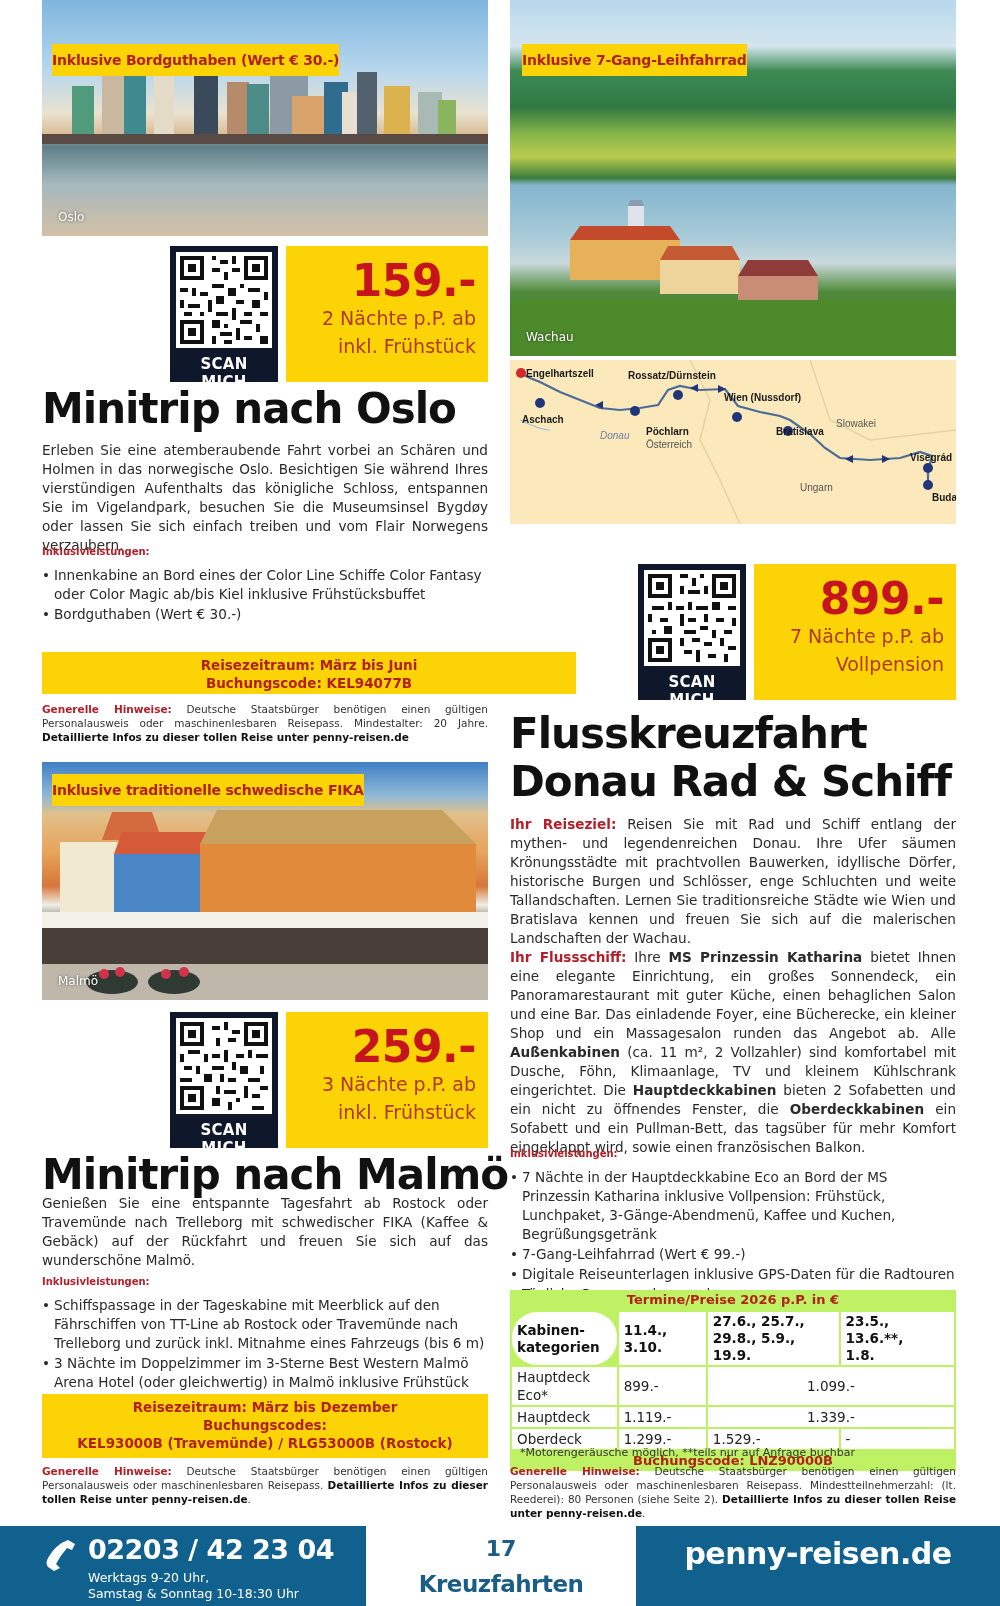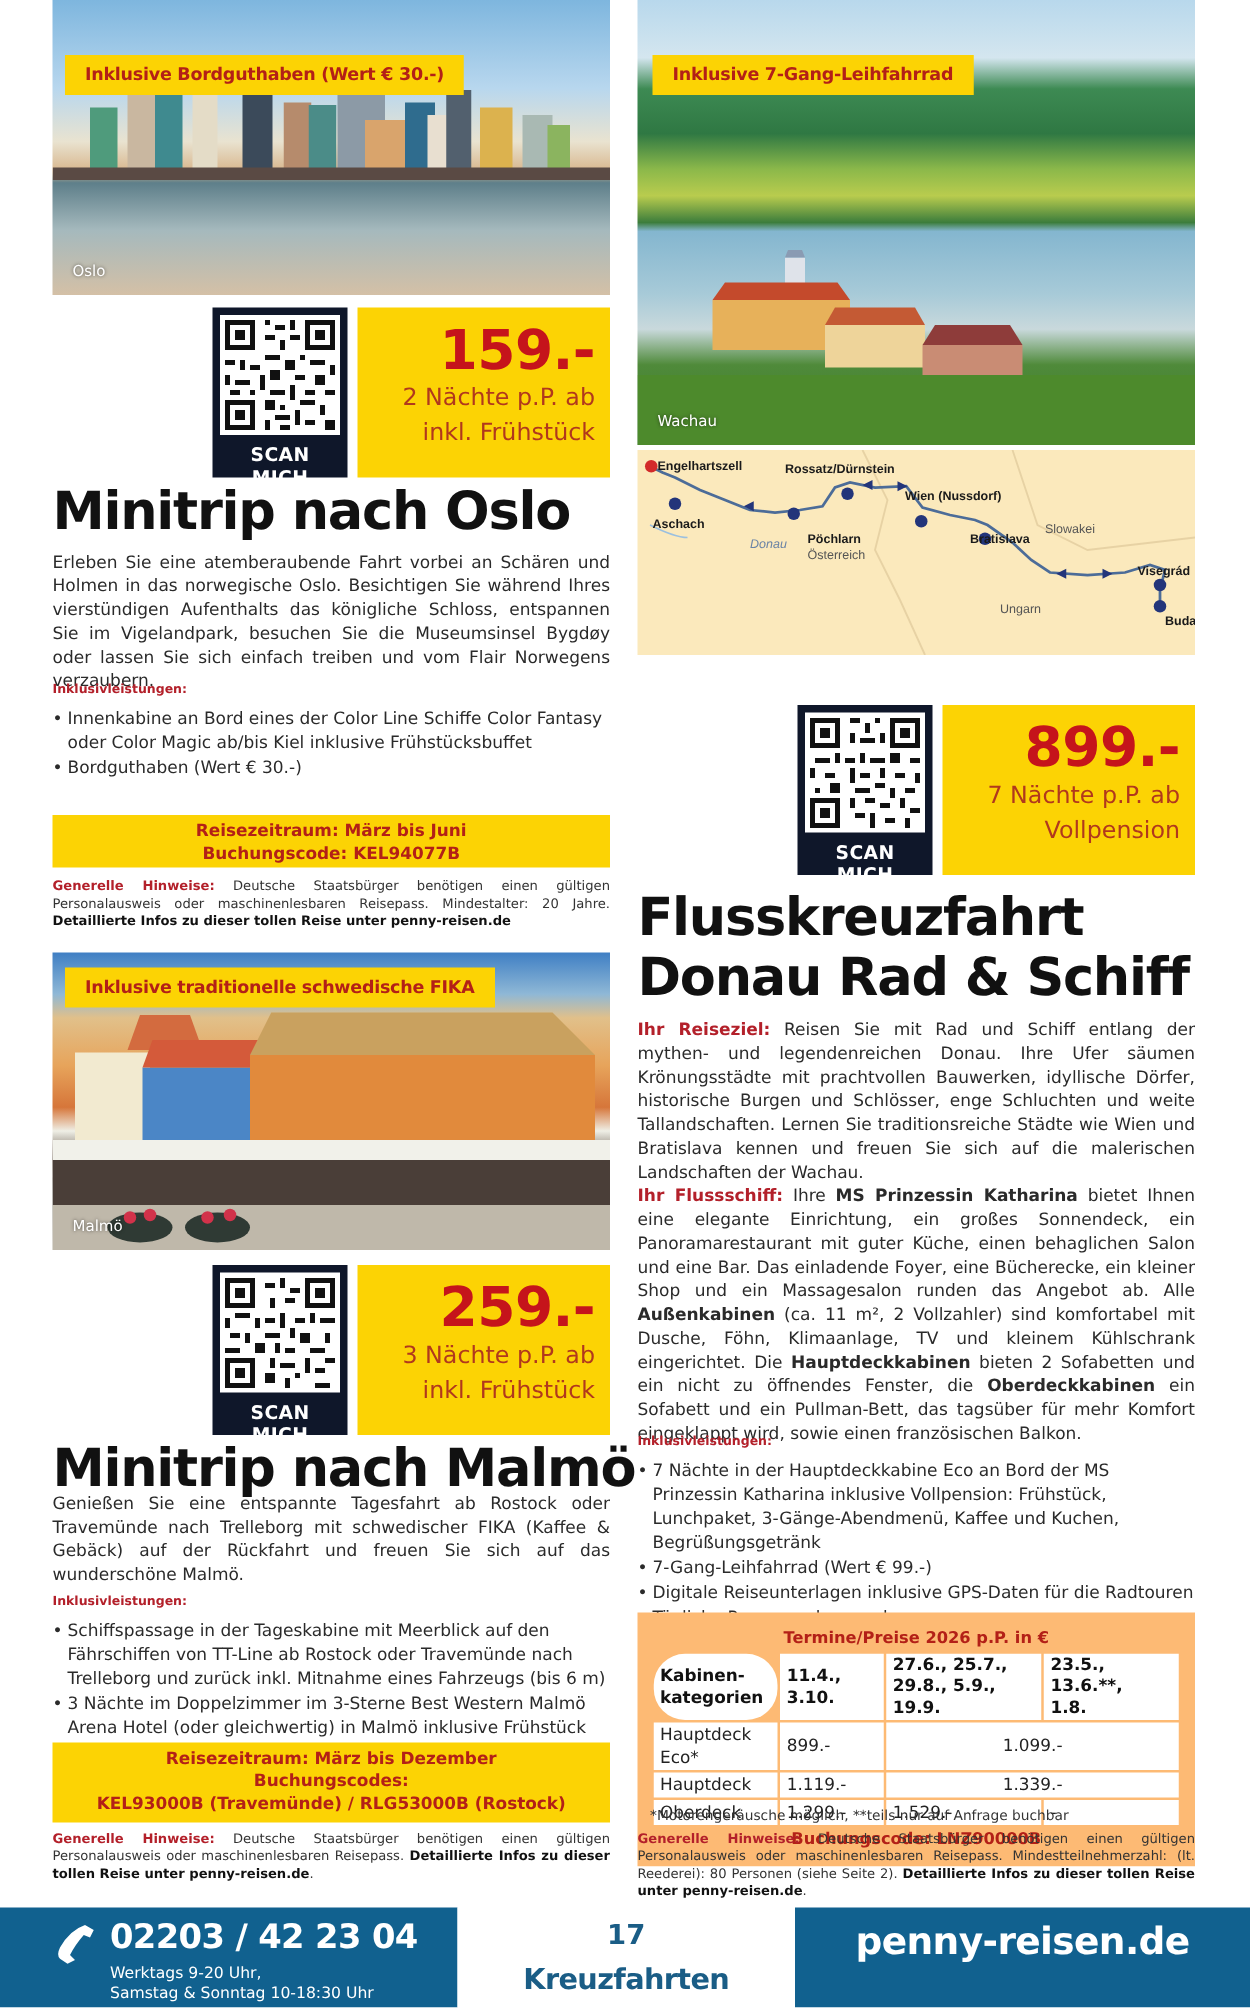--- a/index.html
+++ b/index.html
@@ -4,21 +4,21 @@
 <style>
   * { box-sizing: border-box; margin: 0; padding: 0; }
   html, body { width: 1000px; height: 1606px; background: #ffffff; overflow: hidden; }
   body { position: relative; font-family: "DejaVu Sans", sans-serif; color: #1c1c1c; }
 
   .abs { position: absolute; }
 
   
   .photo { position: absolute; overflow: hidden; }
   .photo-caption { position: absolute; left: 16px; bottom: 12px; color: #fff; font-size: 12px; text-shadow: 0 0 3px rgba(0,0,0,.6); font-family: "DejaVu Sans", sans-serif; }
-  .photo-badge { position: absolute; background: #fcd304; color: #b32017; font-weight: bold; font-size: 14px; padding: 8px 16px; font-family: "DejaVu Sans", sans-serif; letter-spacing: -0.2px; white-space: nowrap; }
+  .photo-badge { position: absolute; background: #fcd304; color: #b32017; font-weight: bold; font-size: 14px; padding: 8px 0; font-family: "DejaVu Sans", sans-serif; letter-spacing: -0.2px; white-space: nowrap; }
 
   .oslo-photo { left: 42px; top: 0; width: 446px; height: 236px;
     background:
       linear-gradient(180deg, rgba(0,0,0,0) 0%, rgba(0,0,0,0) 60%),
       linear-gradient(180deg, #7eb6de 0%, #b8d7ee 30%, #e9e3d0 48%, #d8b78e 58%, #5e7f8a 62%, #a5b9bd 78%, #d4c0a6 100%); }
   .oslo-photo .bldg { position: absolute; bottom: 92px; }
 
   .wachau-photo { left: 510px; top: 0; width: 446px; height: 356px;
     background: linear-gradient(180deg, #b8d8ec 0%, #d4e6ef 13%, #3d8a53 20%, #2f7843 30%, #8bb84a 38%, #b9cc4e 44%, #3c7d3c 50%, #84b6cf 52%, #a7cad8 66%, #c9d9dc 74%, #4f8a3a 82%, #3a7a2a 100%); }
   .malmo-photo { left: 42px; top: 762px; width: 446px; height: 238px;
@@ -50,21 +50,21 @@
 
   
   .map { position: absolute; left: 510px; top: 360px; width: 446px; height: 164px; background: #fbe9bc; overflow: hidden; }
   .map-label { position: absolute; font-size: 10px; font-weight: bold; color: #1a1a1a; white-space: nowrap; font-family: "Liberation Sans", sans-serif; }
   .map-label.light { font-weight: normal; color: #555; }
   .map-label.italic { font-style: italic; font-weight: normal; color: #6a83a5; }
   .map-dot { position: absolute; width: 10px; height: 10px; border-radius: 50%; background: #23357a; }
   .map-dot.start { background: #d22a2a; }
 
   
-  .price-table { position: absolute; left: 510px; top: 1290px; width: 446px; background: #fdba74; padding: 11px; }
+  .price-table { position: absolute; left: 510px; top: 1290px; width: 446px; background: #bef264; padding: 0; }
   .price-table .t-title { text-align: center; color: #b32017; font-weight: bold; font-size: 13px; line-height: 20px; }
   .price-table table { width: 100%; border-collapse: separate; border-spacing: 2px; font-size: 13.5px; }
   .price-table td { background: #fff; padding: 1px 5px; color: #222; line-height: 18px; }
   .price-table td.h { font-weight: bold; color: #111; line-height: 17px; }
   .price-table td.c { text-align: center; }
   .price-table .t-foot { text-align: center; color: #b32017; font-weight: bold; font-size: 13px; line-height: 20px; }
 
   
   .footer-left { position: absolute; left: 0; top: 1526px; width: 366px; height: 80px; background: #11618f; color: #fff; }
   .footer-mid { position: absolute; left: 366px; top: 1526px; width: 270px; height: 80px; background: #fff; text-align: center; color: #1a5d86; }
@@ -128,21 +128,21 @@
 <div class="headline" style="left:42px; top:384px; font-size:42px; line-height:50px;">Minitrip nach Oslo</div>
 
 <div class="body-text" style="left:42px; top:441px; width:446px;">Erleben Sie eine atemberaubende Fahrt vorbei an Schären und Holmen in das norwegische Oslo. Besichtigen Sie während Ihres vierstündigen Aufenthalts das königliche Schloss, entspannen Sie im Vigelandpark, besuchen Sie die Museumsinsel Bygdøy oder lassen Sie sich einfach treiben und vom Flair Norwegens verzaubern.</div>
 
 <div class="section-label" style="left:42px; top:546px;">Inklusivleistungen:</div>
 <ul class="bullets" style="left:42px; top:566px; width:446px;">
   <li>Innenkabine an Bord eines der Color Line Schiffe Color Fantasy oder Color Magic ab/bis Kiel inklusive Frühstücksbuffet</li>
   <li>Bordguthaben (Wert € 30.-)</li>
 </ul>
 
-<div class="yellow-band" style="left:42px; top:652px; width:446px; height:42px;">
+<div class="yellow-band" style="left:42px; top:652px; width:534px; height:42px;">
   <div>Reisezeitraum: März bis Juni</div>
   <div>Buchungscode: KEL94077B</div>
 </div>
 
 <div class="notes" style="left:42px; top:702px; width:446px;">
   <span class="red-label">Generelle Hinweise:</span><span> Deutsche Staatsbürger benötigen einen gültigen Personalausweis oder maschinenlesbaren Reisepass. Mindestalter: 20 Jahre. </span><b>Detaillierte Infos zu dieser tollen Reise unter penny-reisen.de</b>
 </div>
 
 <div class="photo malmo-photo">
   <svg class="abs" style="left:0;top:40px" width="446" height="198" viewBox="0 0 446 198">

